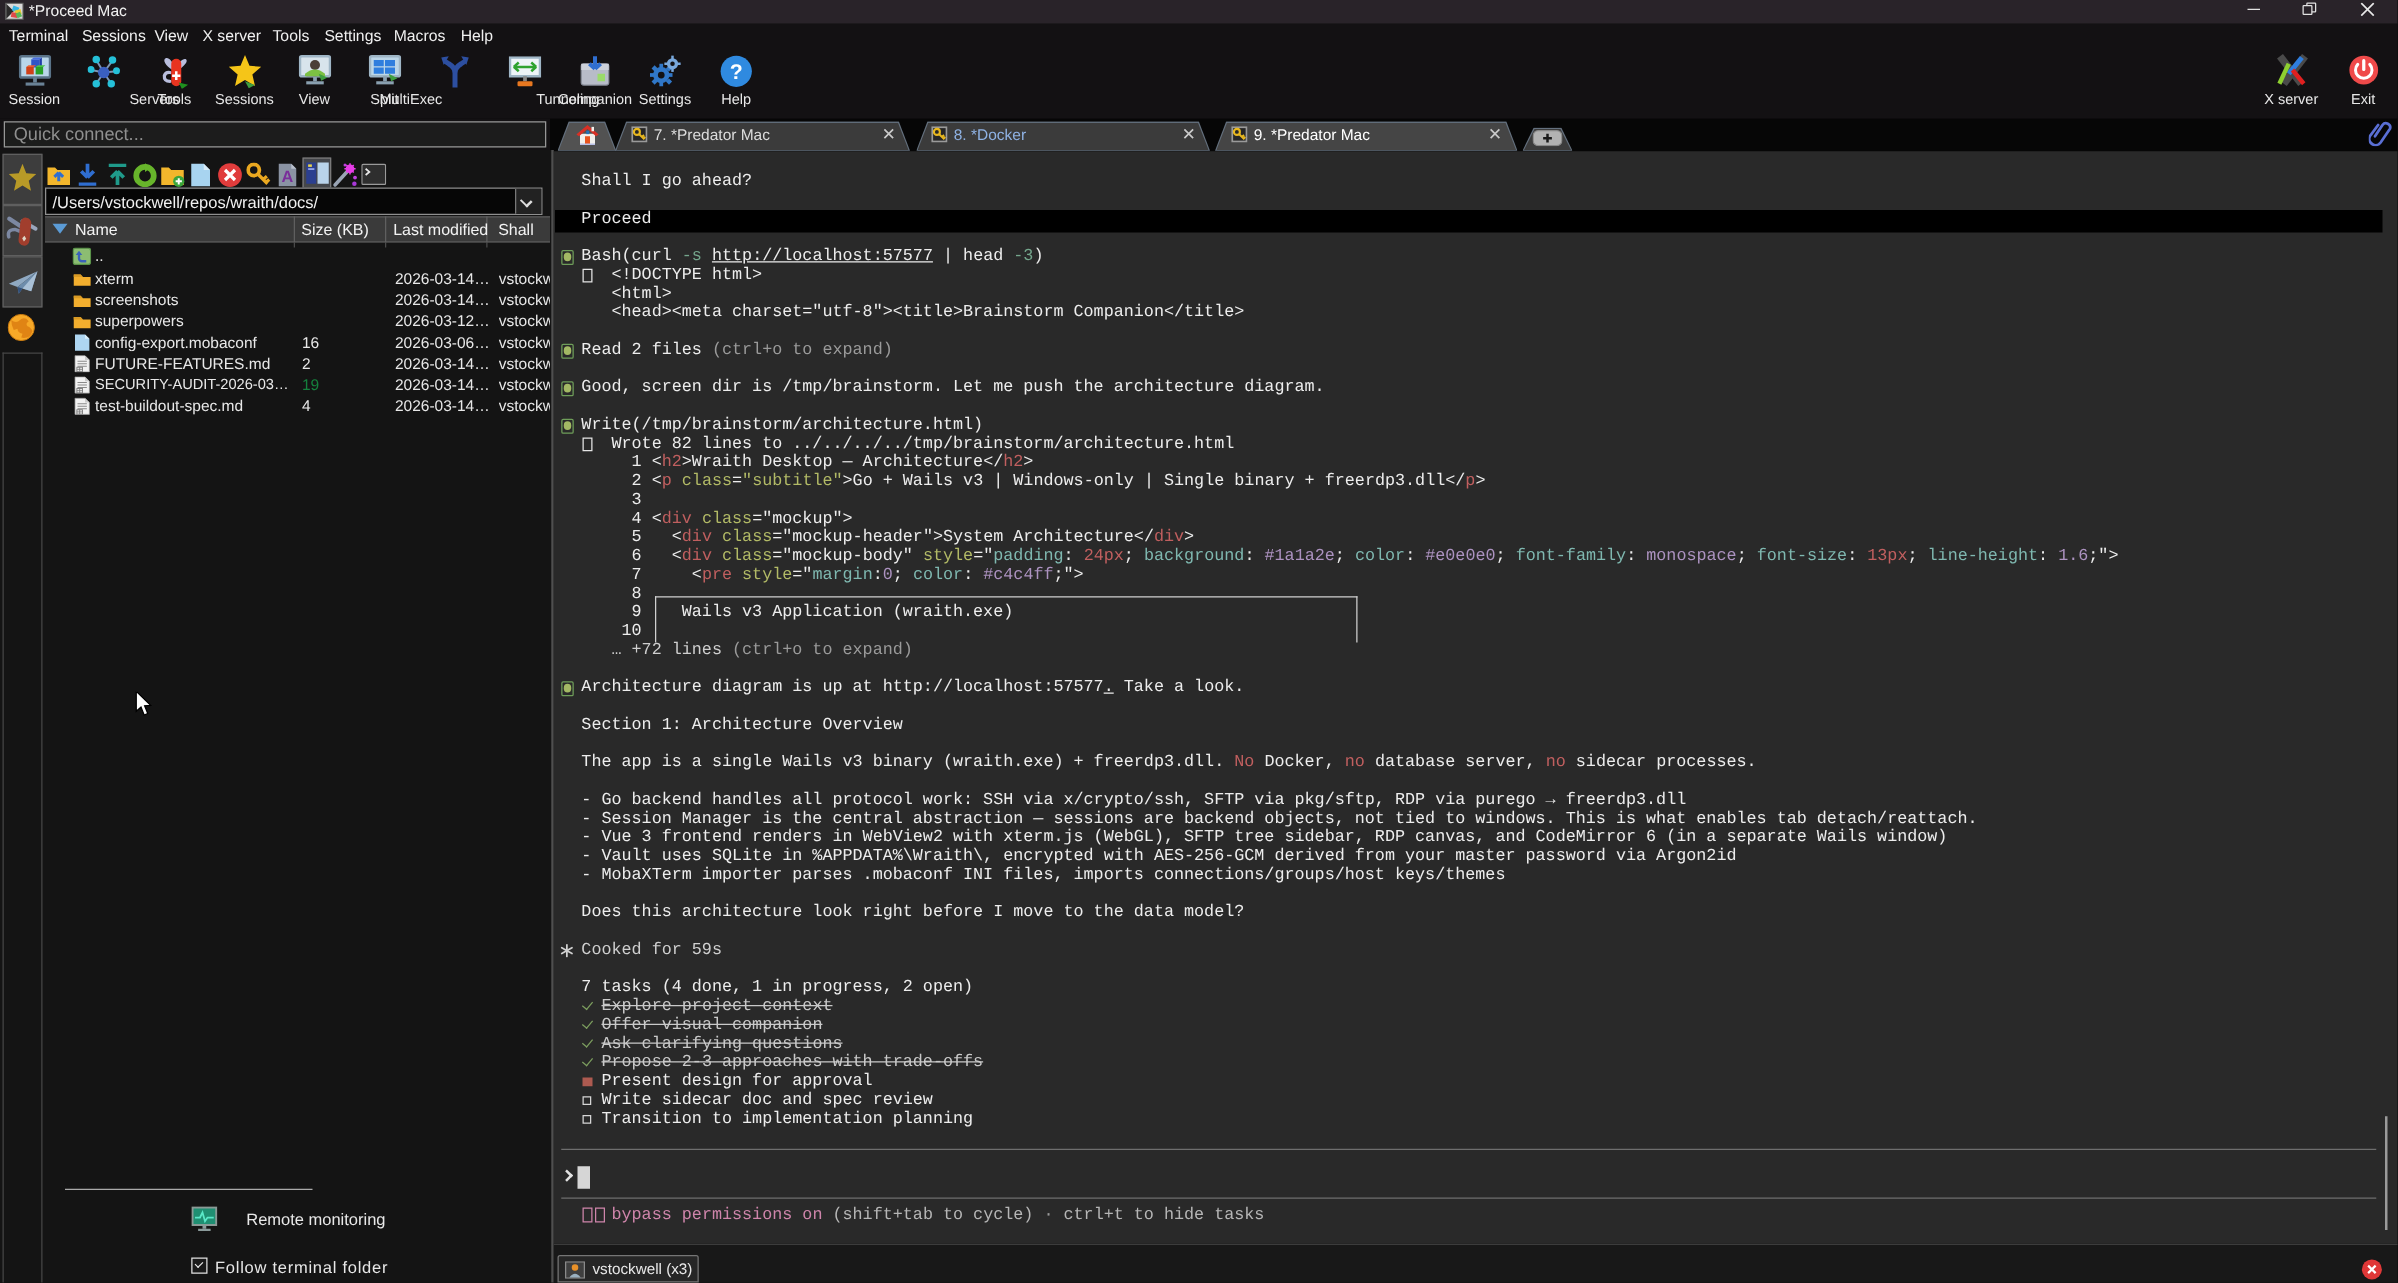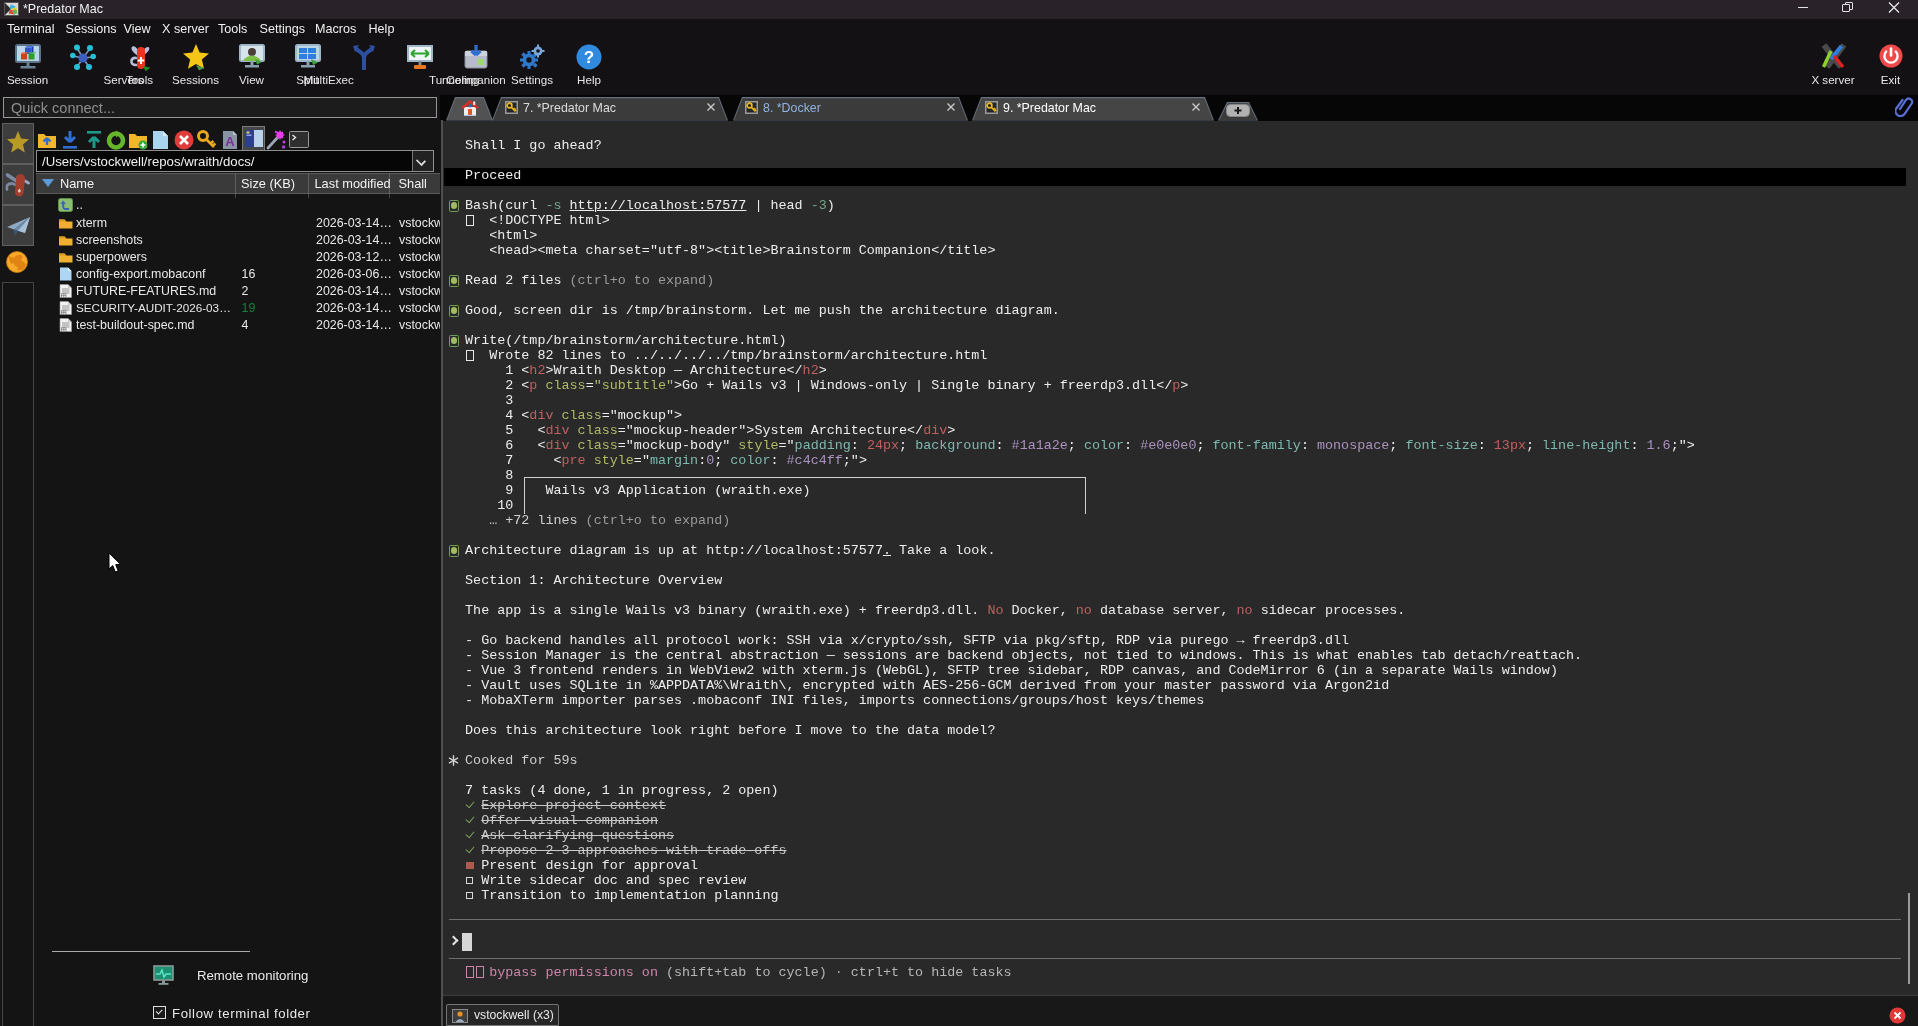--- a/index.html
+++ b/index.html
@@ -22,21 +22,21 @@
 <div class="ab" style="left:0;top:0;width:1918px;height:19px;background:#292329"></div>
 <div class="ab" style="left:0;top:19px;width:1918px;height:76px;background:#131113"></div>
 <svg class="ab" style="left:4px;top:2px" width="15" height="14" viewBox="0 0 15 14">
 <rect x="0.5" y="0.5" width="14" height="13" fill="#d8d8d8" stroke="#555"></rect>
 <path d="M1 1 L7 7 L1 13 Z" fill="#2a2a2a"></path>
 <rect x="6" y="3" width="5" height="4" fill="#35b5e5" transform="rotate(20 8 5)"></rect>
 <rect x="8" y="6" width="5" height="4" fill="#e8c832" transform="rotate(-15 10 8)"></rect>
 <rect x="5" y="8" width="5" height="4" fill="#e04848" transform="rotate(10 7 10)"></rect>
 <rect x="9" y="8" width="4" height="4" fill="#58b858" transform="rotate(-25 11 10)"></rect>
 </svg>
-<div class="ab" style="left:23px;top:2px;font-size:12.5px;color:#f2f2f2">*Predator Mac</div>
+<div class="ab" style="left:23px;top:2px;font-size:12.5px;color:#f2f2f2">*Proceed Mac</div>
 <div class="ab" style="left:1798px;top:6.5px;width:10px;height:1.6px;background:#e2e2e2"></div>
 <div class="ab" style="left:1844.5px;top:1.5px;width:8px;height:8px;border:1.3px solid #e2e2e2;border-radius:1px"></div>
 <div class="ab" style="left:1842px;top:4px;width:8px;height:8px;border:1.3px solid #e2e2e2;border-radius:1px;background:#292329"></div>
 <svg class="ab" style="left:1888px;top:1.5px" width="12" height="11" viewBox="0 0 12 11">
 <path d="M1 0.5 L11 10.5 M11 0.5 L1 10.5" stroke="#e8e8e8" stroke-width="1.3" fill="none"></path>
 </svg>
 <div class="ab" style="left:7px;top:22px;font-size:12.6px;color:#f0f0f0">Terminal</div>
 <div class="ab" style="left:65.5px;top:22px;font-size:12.6px;color:#f0f0f0">Sessions</div>
 <div class="ab" style="left:123.5px;top:22px;font-size:12.6px;color:#f0f0f0">View</div>
 <div class="ab" style="left:162px;top:22px;font-size:12.6px;color:#f0f0f0">X server</div>

